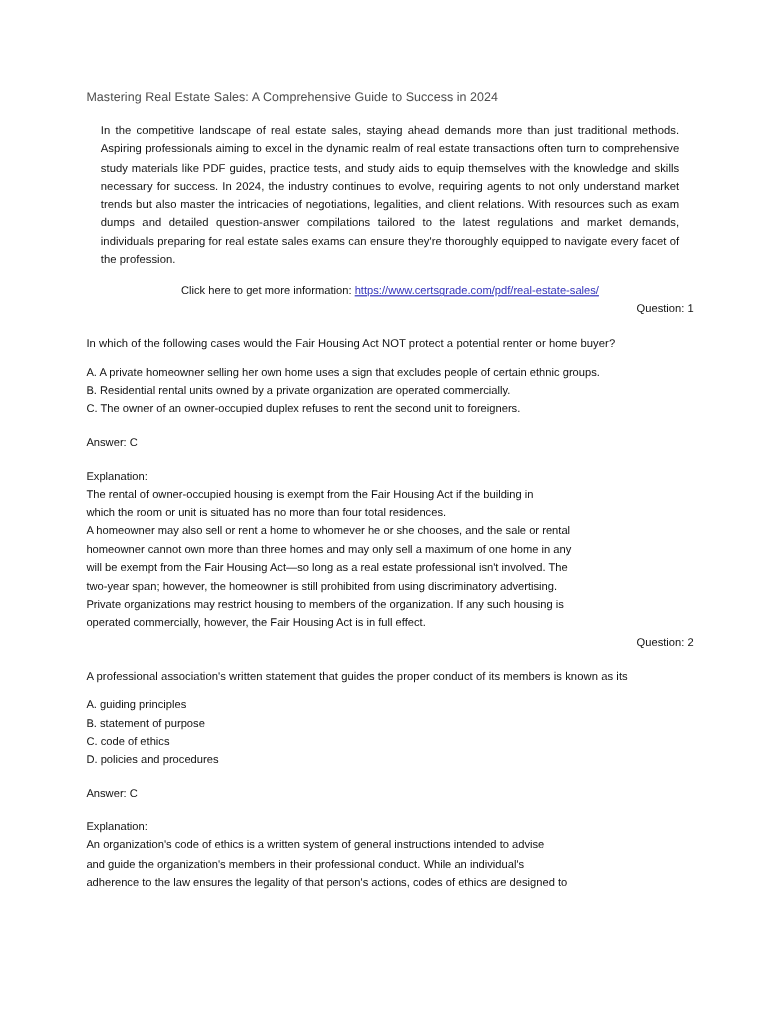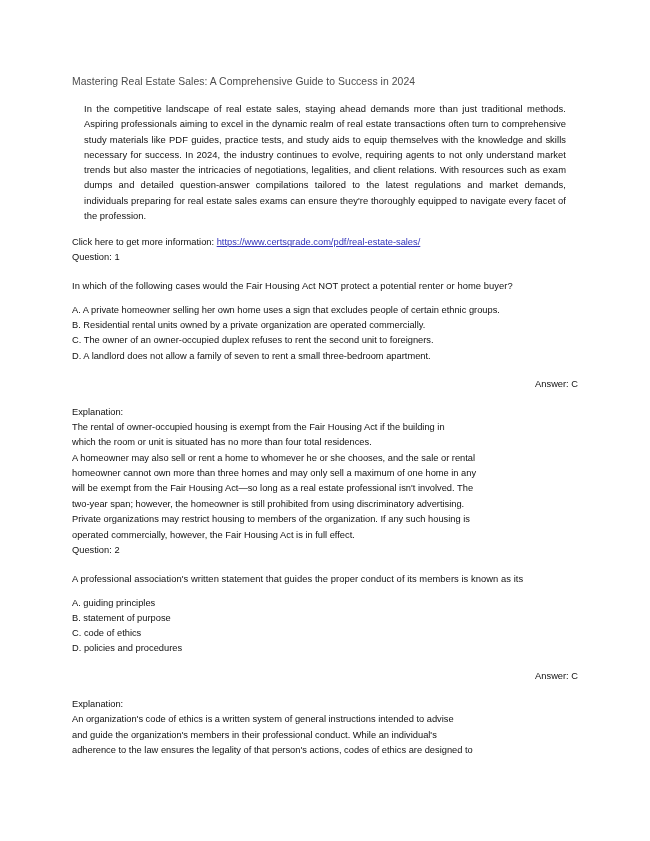--- a/index.html
+++ b/index.html
@@ -37,30 +37,32 @@
     text-justify: inter-word;
     color: #111111;
     margin: 12px;
     letter-spacing: 0.05px;
   }
   .link-line {
     font-size: 9.3px;
     line-height: 15px;
     margin: 0;
     color: #111111;
+    text-align: center;
   }
   .link-line a {
     color: #3333bb;
     text-decoration: underline;
   }
   .qlabel {
     font-size: 9.3px;
     line-height: 15px;
     margin: 0;
     color: #111111;
+    text-align: right;
   }
   .spacer-sm { height: 13px; }
   .spacer-xs { height: 9px; }
   .qtext {
     font-size: 9.4px;
     line-height: 15.6px;
     text-align: justify;
     text-justify: inter-word;
     color: #111111;
     margin: 0;
@@ -71,21 +73,20 @@
     line-height: 15.2px;
     color: #111111;
     margin: 0;
   }
   .opt { white-space: nowrap; }
   .answer {
     font-size: 9.3px;
     line-height: 15px;
     color: #111111;
     margin: 0;
-    text-align: right;
   }
   .expl-head {
     font-size: 9.3px;
     line-height: 15px;
     color: #111111;
     margin: 0;
   }
   .expl {
     font-size: 9.3px;
     line-height: 15.4px;
@@ -106,21 +107,20 @@
   <p class="link-line"><span>Click here to get more information: </span><a href="#">https://www.certsgrade.com/pdf/real-estate-sales/</a></p>
 
   <div class="qlabel">Question: 1</div>
   <div class="spacer-sm"></div>
   <p class="qtext">In which of the following cases would the Fair Housing Act NOT protect a potential renter or home buyer?</p>
   <div class="spacer-xs"></div>
   <div class="opts">
     <div class="opt">A. A private homeowner selling her own home uses a sign that excludes people of certain ethnic groups.</div>
     <div class="opt">B. Residential rental units owned by a private organization are operated commercially.</div>
     <div class="opt">C. The owner of an owner-occupied duplex refuses to rent the second unit to foreigners.</div>
-    <div class="opt">D. A landlord does not allow a family of seven to rent a small three-bedroom apartment.</div>
   </div>
   <div class="spacer-sm"></div>
   <div class="answer">Answer: C</div>
   <div class="spacer-sm"></div>
   <div class="expl-head">Explanation:</div>
   <div class="expl">
     <div class="expl-line">The rental of owner-occupied housing is exempt from the Fair Housing Act if the building in</div>
     <div class="expl-line">which the room or unit is situated has no more than four total residences.</div>
     <div class="expl-line">A homeowner may also sell or rent a home to whomever he or she chooses, and the sale or rental</div>
     <div class="expl-line">homeowner cannot own more than three homes and may only sell a maximum of one home in any</div>

